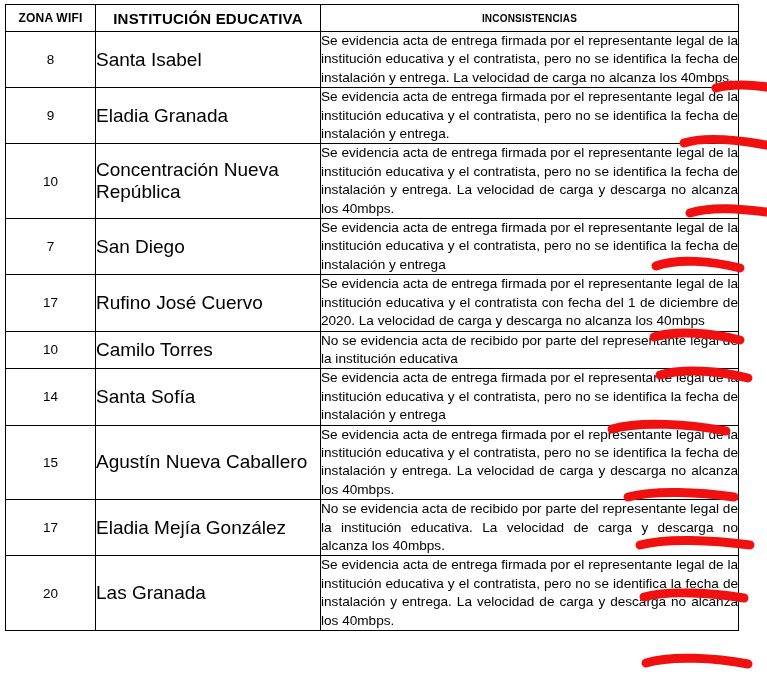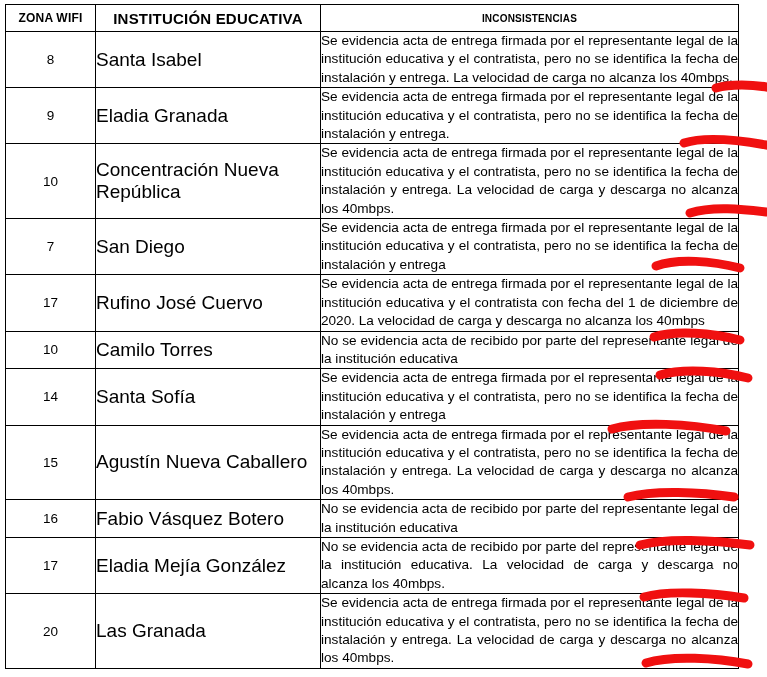--- a/index.html
+++ b/index.html
@@ -157,27 +157,20 @@
         <td class="cell-inst">Santa Sofía</td>
         <td class="cell-inco">
             <p>Se evidencia acta de entrega firmada por el representante legal de la institución educativa y el contratista, pero no se identifica la fecha de instalación y entrega</p>
           </td>
       </tr>
       <tr>
         <td class="cell-zona">15</td>
         <td class="cell-inst">Agustín Nueva Caballero</td>
         <td class="cell-inco">
             <p>Se evidencia acta de entrega firmada por el representante legal de la institución educativa y el contratista, pero no se identifica la fecha de instalación y entrega. La velocidad de carga y descarga no alcanza los 40mbps.</p>
-          </td>
-      </tr>
-      <tr>
-        <td class="cell-zona">16</td>
-        <td class="cell-inst">Fabio Vásquez Botero</td>
-        <td class="cell-inco">
-            <p>No se evidencia acta de recibido por parte del representante legal de la institución educativa</p>
           </td>
       </tr>
       <tr>
         <td class="cell-zona">17</td>
         <td class="cell-inst">Eladia Mejía González</td>
         <td class="cell-inco">
             <p>No se evidencia acta de recibido por parte del representante legal de la institución educativa. La velocidad de carga y descarga no alcanza los 40mbps.</p>
           </td>
       </tr>
       <tr>

